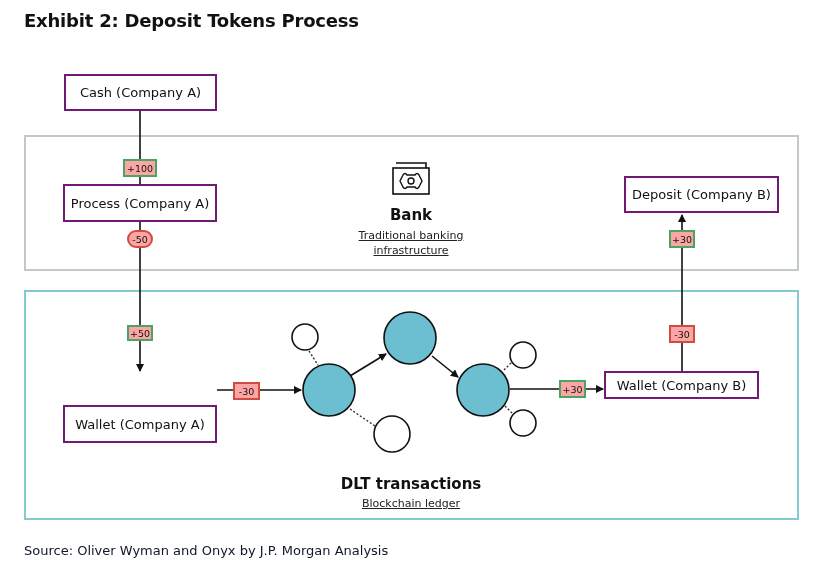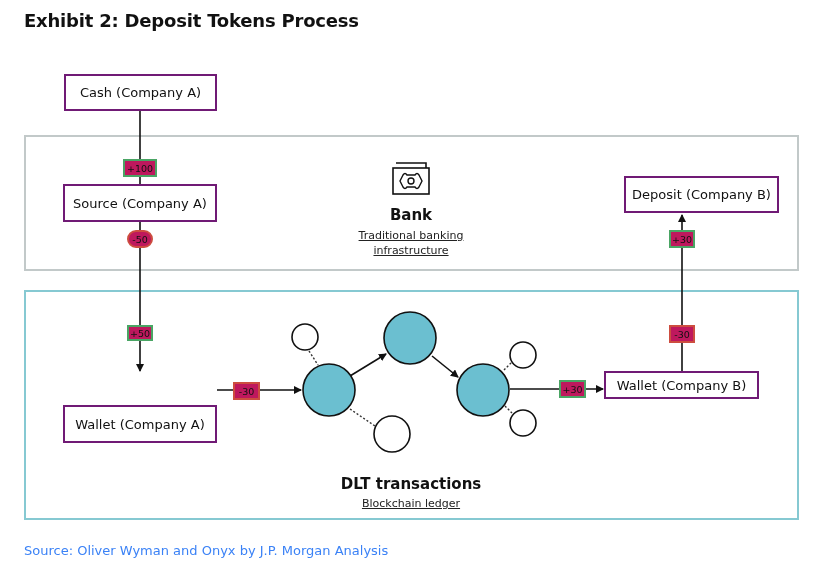--- a/index.html
+++ b/index.html
@@ -2,26 +2,26 @@
 <html><head>
 <meta charset="utf-8">
 <style>
   html, body { margin:0; padding:0; background:#ffffff; }
   body { width:815px; height:576px; position:relative; overflow:hidden; font-family:"DejaVu Sans","Liberation Sans",sans-serif; color:#111; }
   .title { position:absolute; left:24px; top:10px; font-size:18px; font-weight:bold; letter-spacing:-0.2px; }
   .container { position:absolute; box-sizing:border-box; }
   .bank-area { left:24px; top:135px; width:775px; height:136px; border:2px solid #c2c9c9; }
   .dlt-area { left:24px; top:290px; width:775px; height:230px; border:2px solid #86c9d2; }
   .node { position:absolute; box-sizing:border-box; border:2px solid #701a75; background:#fff; display:flex; align-items:center; justify-content:center; font-size:13px; white-space:nowrap; }
-  .badge { position:absolute; box-sizing:border-box; background:#be185d; font-size:9.5px; display:flex; align-items:center; justify-content:center; border:2px solid; }
+  .badge { position:absolute; box-sizing:border-box; background:#fca5a5; font-size:9.5px; display:flex; align-items:center; justify-content:center; border:2px solid; }
   .badge.pos { border-color:#4aa564; }
   .badge.neg { border-color:#cd4d40; }
   .label-bold { position:absolute; font-weight:bold; text-align:center; }
   .label-sub { position:absolute; text-align:center; font-size:11px; color:#222;text-decoration:underline; }
-  .source { position:absolute; left:24px; top:543px; font-size:13px; color:#3b82f6; }
+  .source { position:absolute; left:24px; top:543px; font-size:13px; color:#0f172a; }
   svg.lines { position:absolute; left:0; top:0; }
 </style>
 </head>
 <body>
 
 <div class="title">Exhibit 2: Deposit Tokens Process</div>
 
 <div class="container bank-area"></div>
 <div class="container dlt-area"></div>
 
@@ -58,21 +58,21 @@
 
   <circle cx="329" cy="390" r="26" fill="#6bbfd0" stroke="#111" stroke-width="1.6"></circle>
   <circle cx="410" cy="338" r="26" fill="#6bbfd0" stroke="#111" stroke-width="1.6"></circle>
   <circle cx="483" cy="390" r="26" fill="#6bbfd0" stroke="#111" stroke-width="1.6"></circle>
 </svg>
 
 <div class="node" style="left:64px;top:74px;width:153px;height:37px;">
   <span>Cash (Company A)</span>
 </div>
 <div class="node" style="left:63px;top:184px;width:154px;height:38px;">
-  <span>Source (Company A)</span>
+  <span>Process (Company A)</span>
 </div>
 <div class="node" style="left:63px;top:373px;width:154px;height:38px;margin-top:32px;">
   <span>Wallet (Company A)</span>
 </div>
 <div class="node" style="left:624px;top:176px;width:155px;height:37px;">
   <span>Deposit (Company B)</span>
 </div>
 <div class="node" style="left:604px;top:371px;width:155px;height:28px;">
   <span>Wallet (Company B)</span>
 </div>

